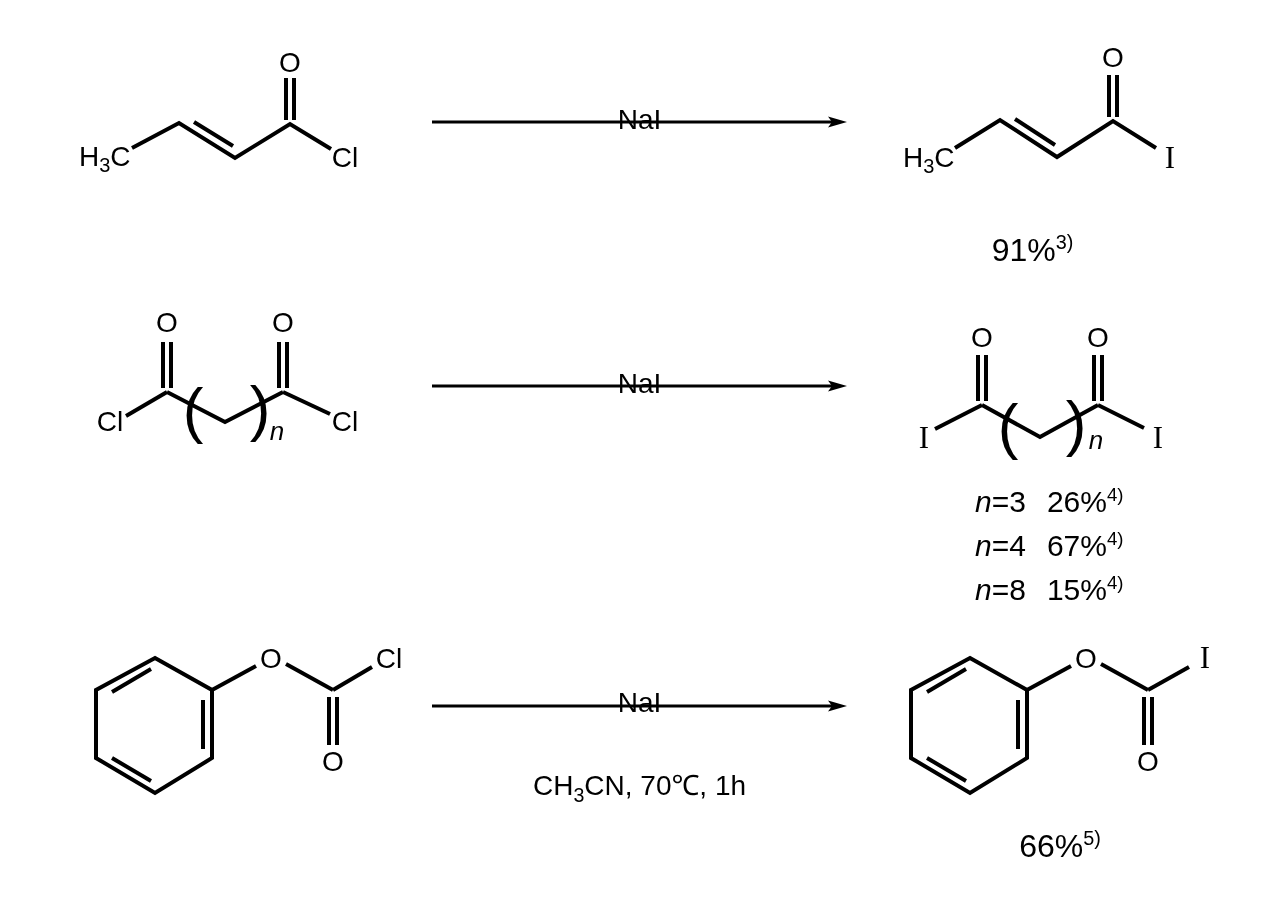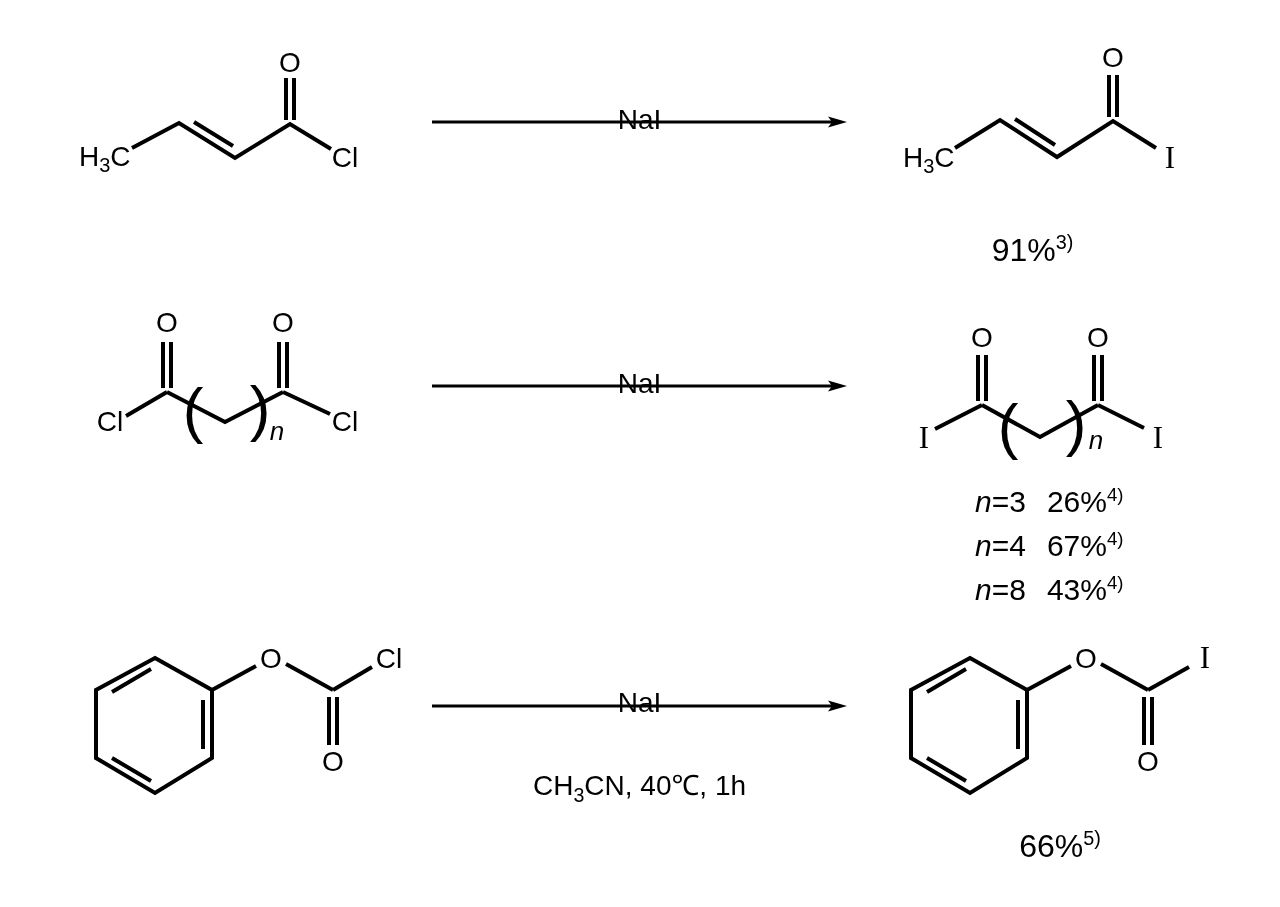--- a/index.html
+++ b/index.html
@@ -103,21 +103,21 @@
     <text class="atom mid" x="1098" y="347">O</text>
     <text class="iod" x="1158" y="448">I</text>
     <text class="paren" x="1008" y="447">(</text>
     <text class="paren" x="1076" y="444">)</text>
     <text class="nvar-svg" x="1096" y="449">n</text>
   </svg>
 
   <div class="nrows">
     <div class="nrow"><span class="ivar">n</span><span class="eq">=3</span><span>26%</span><sup>4)</sup></div>
     <div class="nrow"><span class="ivar">n</span><span class="eq">=4</span><span>67%</span><sup>4)</sup></div>
-    <div class="nrow"><span class="ivar">n</span><span class="eq">=8</span><span>43%</span><sup>4)</sup></div>
+    <div class="nrow"><span class="ivar">n</span><span class="eq">=8</span><span>15%</span><sup>4)</sup></div>
   </div>
 
   <svg class="struct" style="left:75px;top:630px" width="340" height="180" viewBox="75 630 340 180">
     <polygon class="bond" points="155,658 212,690 212,758 155,793 96,758 96,690"></polygon>
     <line class="bond" x1="112" y1="692" x2="151" y2="669"></line>
     <line class="bond" x1="203" y1="700" x2="203" y2="749"></line>
     <line class="bond" x1="112" y1="758" x2="151" y2="781"></line>
     <line class="bond" x1="212" y1="690" x2="256" y2="666"></line>
     <line class="bond" x1="286" y1="664" x2="333" y2="690"></line>
     <line class="bond" x1="329" y1="697" x2="329" y2="745"></line>
@@ -128,21 +128,21 @@
     <text class="atom mid" x="389" y="668">Cl</text>
   </svg>
 
   <div class="reagent" style="top:647px">NaI</div>
 
   <svg class="struct" style="left:430px;top:697px" width="420" height="18" viewBox="0 0 420 18">
     <line class="arrow-line" x1="2" y1="9" x2="404" y2="9"></line>
     <polygon class="arrow-head" points="417,9 398,3.5 402,9 398,14.5"></polygon>
   </svg>
 
-  <div class="conditions" style="top:730px"><span>CH</span><sub>3</sub><span>CN, 40℃, 1h</span></div>
+  <div class="conditions" style="top:730px"><span>CH</span><sub>3</sub><span>CN, 70℃, 1h</span></div>
 
   <svg class="struct" style="left:890px;top:630px" width="345" height="180" viewBox="890 630 345 180">
     <polygon class="bond" points="970,658 1027,690 1027,758 970,793 911,758 911,690"></polygon>
     <line class="bond" x1="927" y1="692" x2="966" y2="669"></line>
     <line class="bond" x1="1018" y1="700" x2="1018" y2="749"></line>
     <line class="bond" x1="927" y1="758" x2="966" y2="781"></line>
     <line class="bond" x1="1027" y1="690" x2="1071" y2="666"></line>
     <line class="bond" x1="1101" y1="664" x2="1148" y2="690"></line>
     <line class="bond" x1="1144" y1="697" x2="1144" y2="745"></line>
     <line class="bond" x1="1152" y1="697" x2="1152" y2="745"></line>

